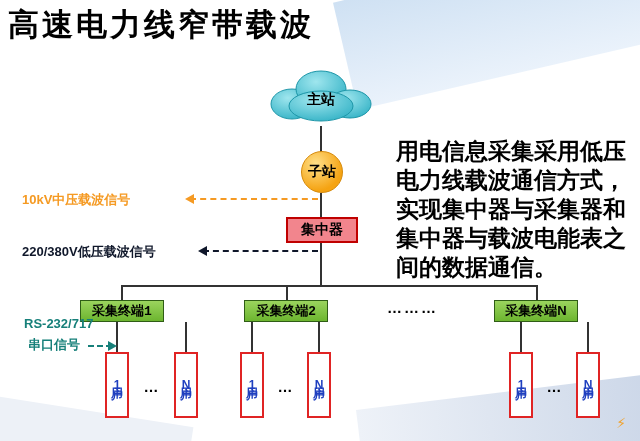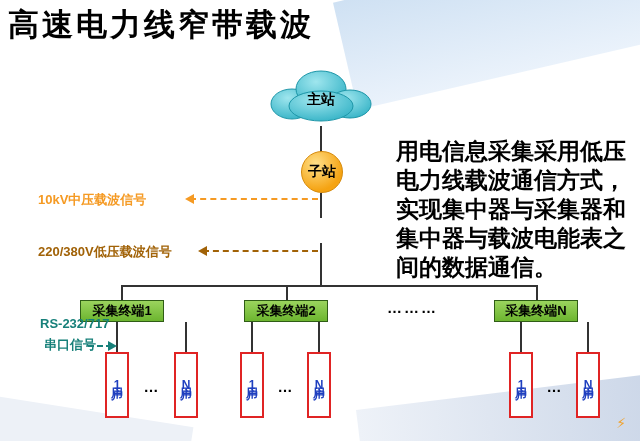--- a/index.html
+++ b/index.html
@@ -37,23 +37,23 @@
   .terminal-ellipsis{left:350px;top:299px;width:125px;text-align:center;font-size:15px;font-weight:bold;color:#000;letter-spacing:2px;}
 
   
   .user-box{top:352px;width:24px;height:66px;background:#fff;border:2px solid #e02424;
     display:flex;align-items:center;justify-content:center;
     writing-mode:vertical-rl;text-orientation:upright;
     font-size:12px;font-weight:bold;color:#1f3fbf;line-height:1;}
   .user-dots{top:378px;width:30px;text-align:center;font-size:15px;font-weight:bold;color:#000;}
 
   
-  .sig-label{font-size:13px;font-weight:bold;white-space:nowrap;margin-left:16px;}
+  .sig-label{font-size:13px;font-weight:bold;white-space:nowrap;}
   .sig-orange{color:#f59a23;}
-  .sig-blue{color:#a16207;}
+  .sig-blue{color:#0f172a;}
   .sig-teal{color:#17807a;}
   .dash{height:0;border-top:2px dashed currentColor;}
   .ah-left{position:absolute;left:-10px;top:-6px;width:0;height:0;border:5px solid transparent;border-right:9px solid currentColor;}
   .ah-right{position:absolute;right:-10px;top:-6px;width:0;height:0;border:5px solid transparent;border-left:9px solid currentColor;}
 
   
   .description{left:396px;top:137px;width:244px;font-size:23px;font-weight:bold;color:#000;line-height:29px;text-align:left;}
 
   
   .watermark{right:14px;bottom:10px;display:flex;align-items:center;gap:4px;
@@ -90,30 +90,33 @@
   <div id="title" class="layer">高速电力线窄带载波</div>
 
   <div class="layer vline" style="left:320px;top:126px;height:26px;"></div>
 
   <div class="layer substation">
     <span>子站</span>
   </div>
 
   <div class="layer vline" style="left:320px;top:193px;height:25px;"></div>
 
+  <div class="layer concentrator">
+    <span>集中器</span>
+  </div>
 
   <div class="layer vline" style="left:320px;top:243px;height:43px;"></div>
 
   <div class="layer hline" style="left:121px;top:285px;width:417px;"></div>
 
   <div class="layer vline" style="left:121px;top:285px;height:15px;"></div>
   <div class="layer vline" style="left:286px;top:285px;height:15px;"></div>
   <div class="layer vline" style="left:536px;top:285px;height:15px;"></div>
 
-  <div class="layer terminal" style="left:80px;">
+  <div class="layer terminal" style="left:80px;font-family:Liberation Mono, monospace;">
     <span>采集终端1</span>
   </div>
   <div class="layer terminal" style="left:244px;">
     <span>采集终端2</span>
   </div>
   <div class="layer terminal" style="left:494px;">
     <span>采集终端N</span>
   </div>
   <div class="layer terminal-ellipsis">………</div>
 

